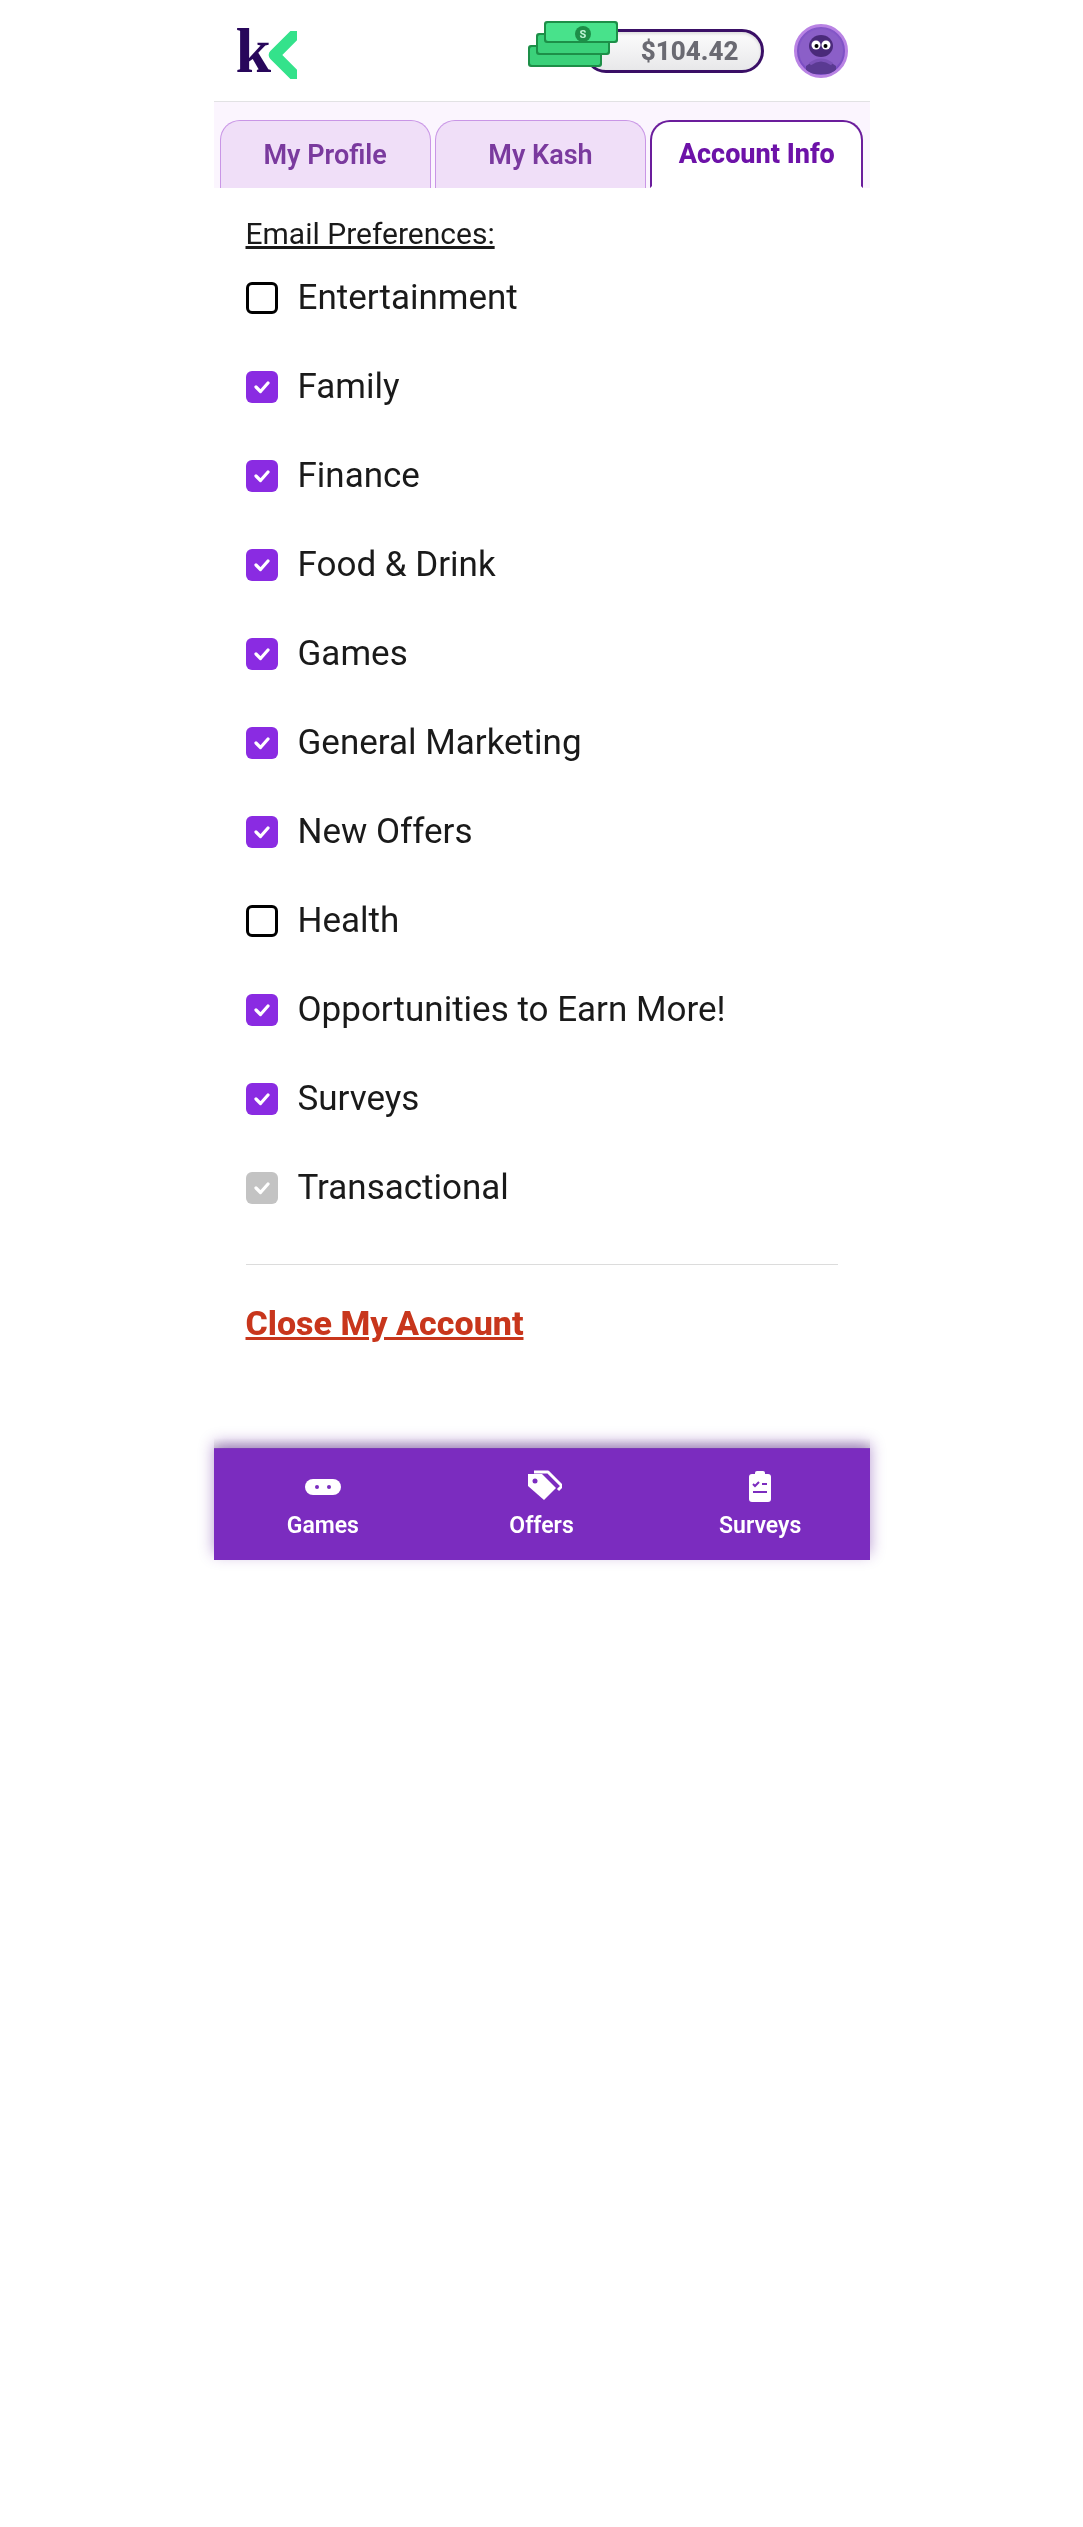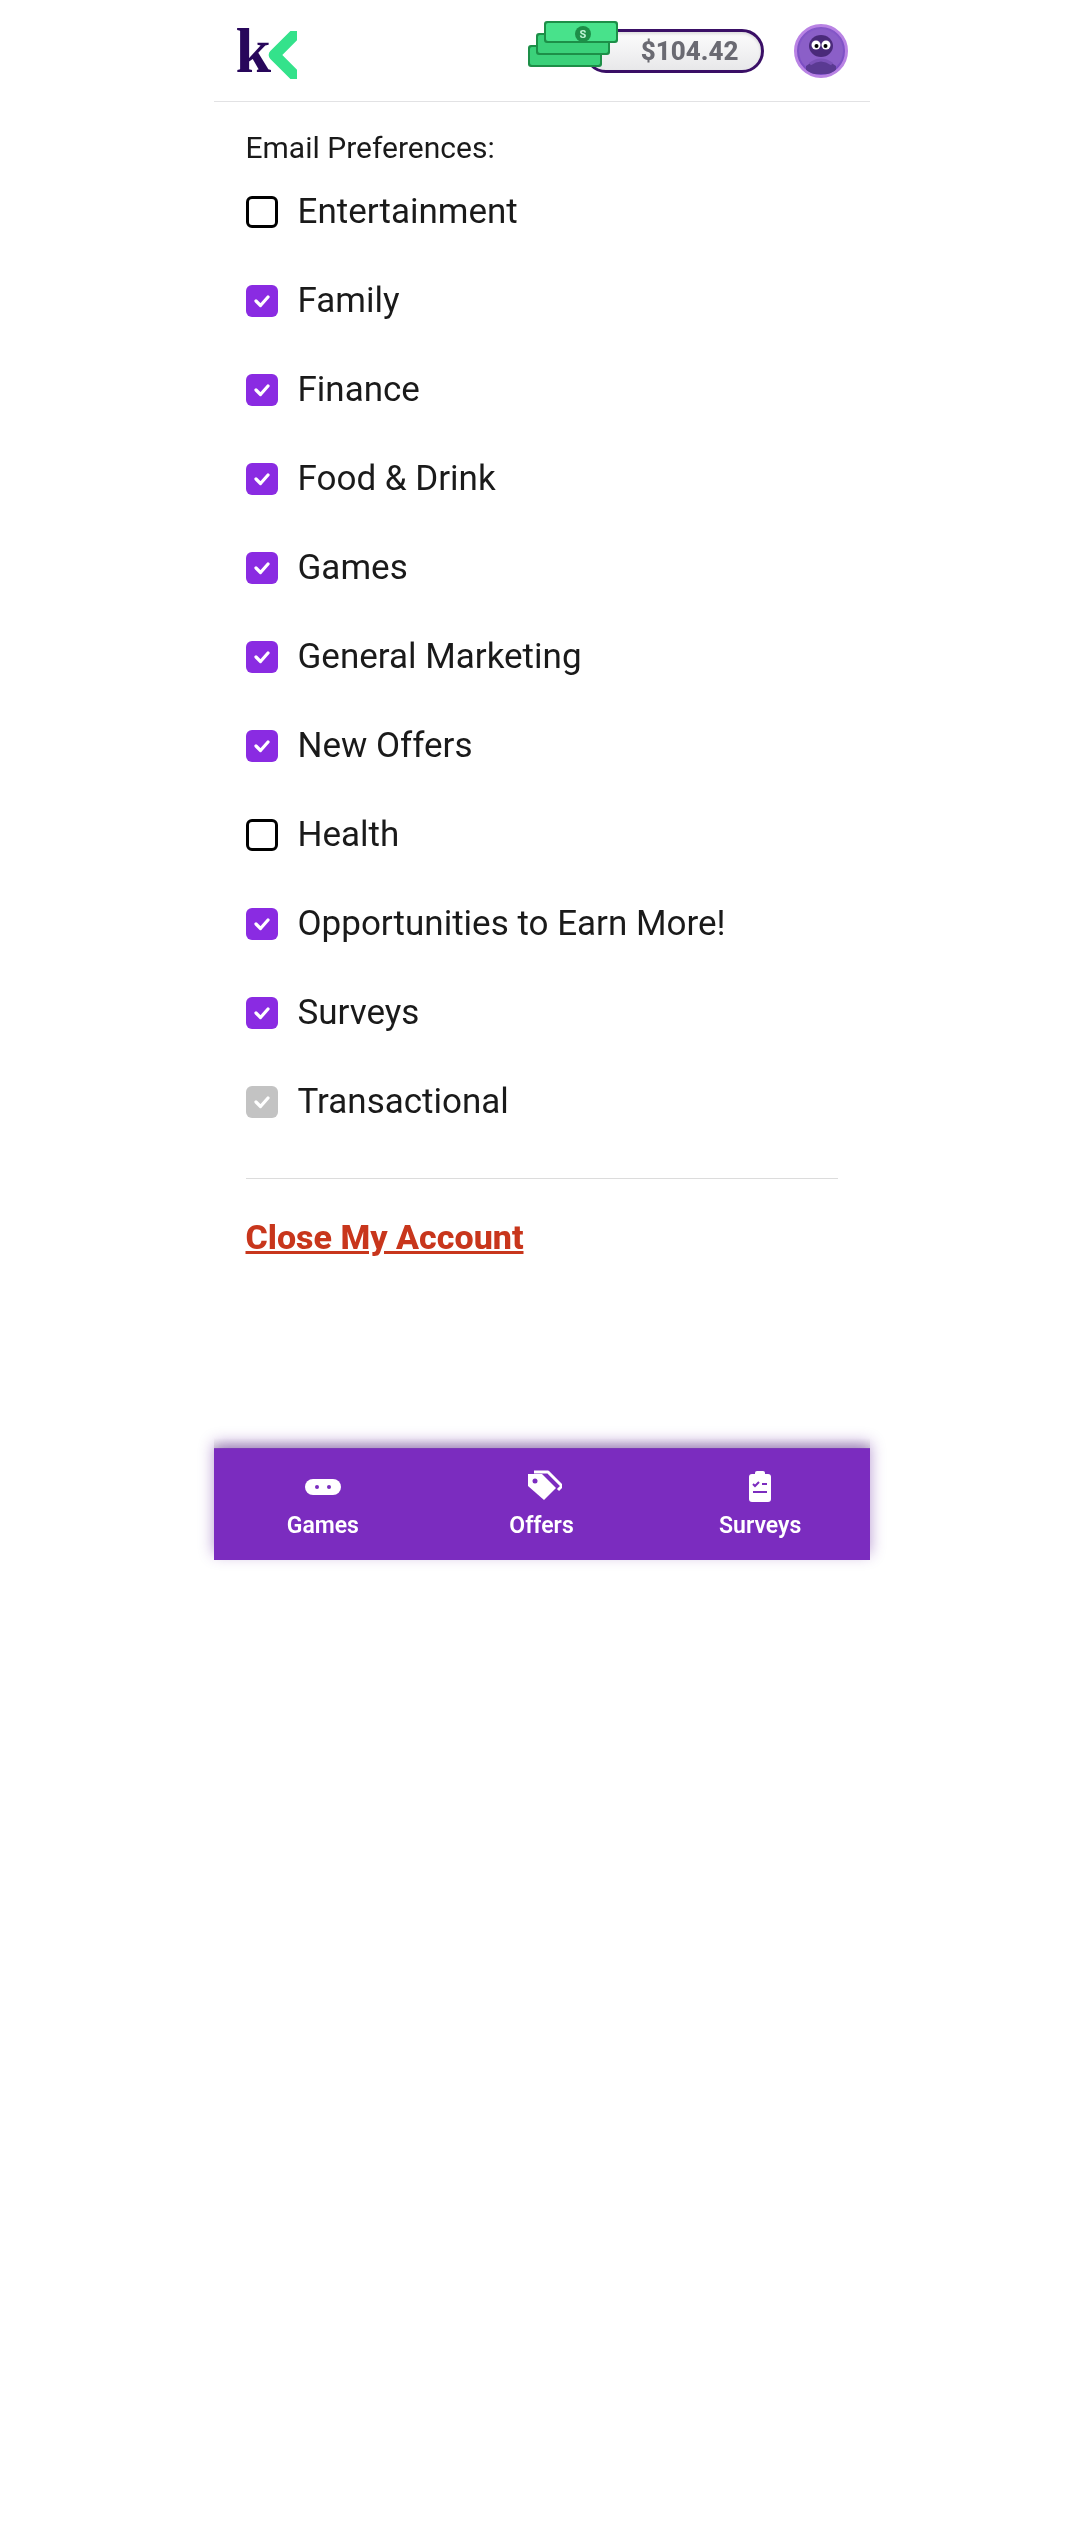--- a/index.html
+++ b/index.html
@@ -39,21 +39,21 @@
   .avatar svg{width:46px;height:46px;}
 
   
   .tab-strip{background:var(--page-lilac);padding:18px 6px 0 6px;display:flex;gap:4px;}
   .tab{flex:1;height:68px;border-top-left-radius:20px;border-top-right-radius:20px;display:flex;align-items:center;justify-content:center;font-size:27px;font-weight:600;cursor:pointer;}
   .tab.inactive{background:var(--tab-lilac);border:1px solid var(--tab-border);border-bottom:none;color:#7a3a9e;}
   .tab.active{background:#fff;border:2px solid #6b1d9c;border-bottom:2px solid #fff;color:#6d12a8;font-weight:800;margin-bottom:-2px;}
 
   
   .content{background:#fff;border-top:2px solid #6b1d9c00;padding:26px 32px 140px 32px;flex:1;}
-  .section-title{font-size:30px;color:#1a1a1a;margin-bottom:26px;}
+  .section-title{font-size:30px;color:#1a1a1a;margin-bottom:26px;text-decoration:underline;}
   .pref-list{display:flex;flex-direction:column;gap:48px;}
   .pref-item{display:flex;align-items:center;gap:20px;}
   .chk{width:32px;height:32px;border-radius:6px;display:flex;align-items:center;justify-content:center;flex:none;}
   .chk.unchecked{border:3px solid #000;background:#fff;}
   .chk.checked{background:var(--checkbox-purple);}
   .chk.disabled{background:var(--checkbox-gray);}
   .chk svg{width:20px;height:20px;}
   .pref-label{font-size:35px;color:#1a1a1a;}
   .note{font-size:25px;color:var(--gray-txt);margin-top:18px;line-height:1.4;}
   hr.sep{border:none;border-top:1px solid #dcdcdc;margin:56px 0 38px 0;}
@@ -112,20 +112,31 @@
         <circle cx="18" cy="17" r="4.5" fill="#fff"></circle>
           <circle cx="28" cy="17" r="4.5" fill="#fff"></circle>
         <circle cx="18.5" cy="18" r="2" fill="#000"></circle>
           <circle cx="27.5" cy="18" r="2" fill="#000"></circle>
         <path d="M8 38 Q23 26 38 38 L38 46 L8 46 Z" fill="#5a3a92"></path>
         <path d="M12 36 Q23 28 34 36" stroke="#7b52b8" stroke-width="3" fill="none"></path>
       </svg>
     </div>
   </header>
 
+  <div class="tab-strip">
+    <div class="tab inactive">
+      <span>My Profile</span>
+    </div>
+    <div class="tab inactive">
+      <span>My Kash</span>
+    </div>
+    <div class="tab active">
+      <span>Account Info</span>
+    </div>
+  </div>
 
   <div class="content">
     <div class="section-title">Email Preferences:</div>
 
     <div class="pref-list" id="pref-list">
 
     <div class="pref-item">
           <div class="chk unchecked"></div>
           <div class="pref-label">Entertainment</div>
         </div>

